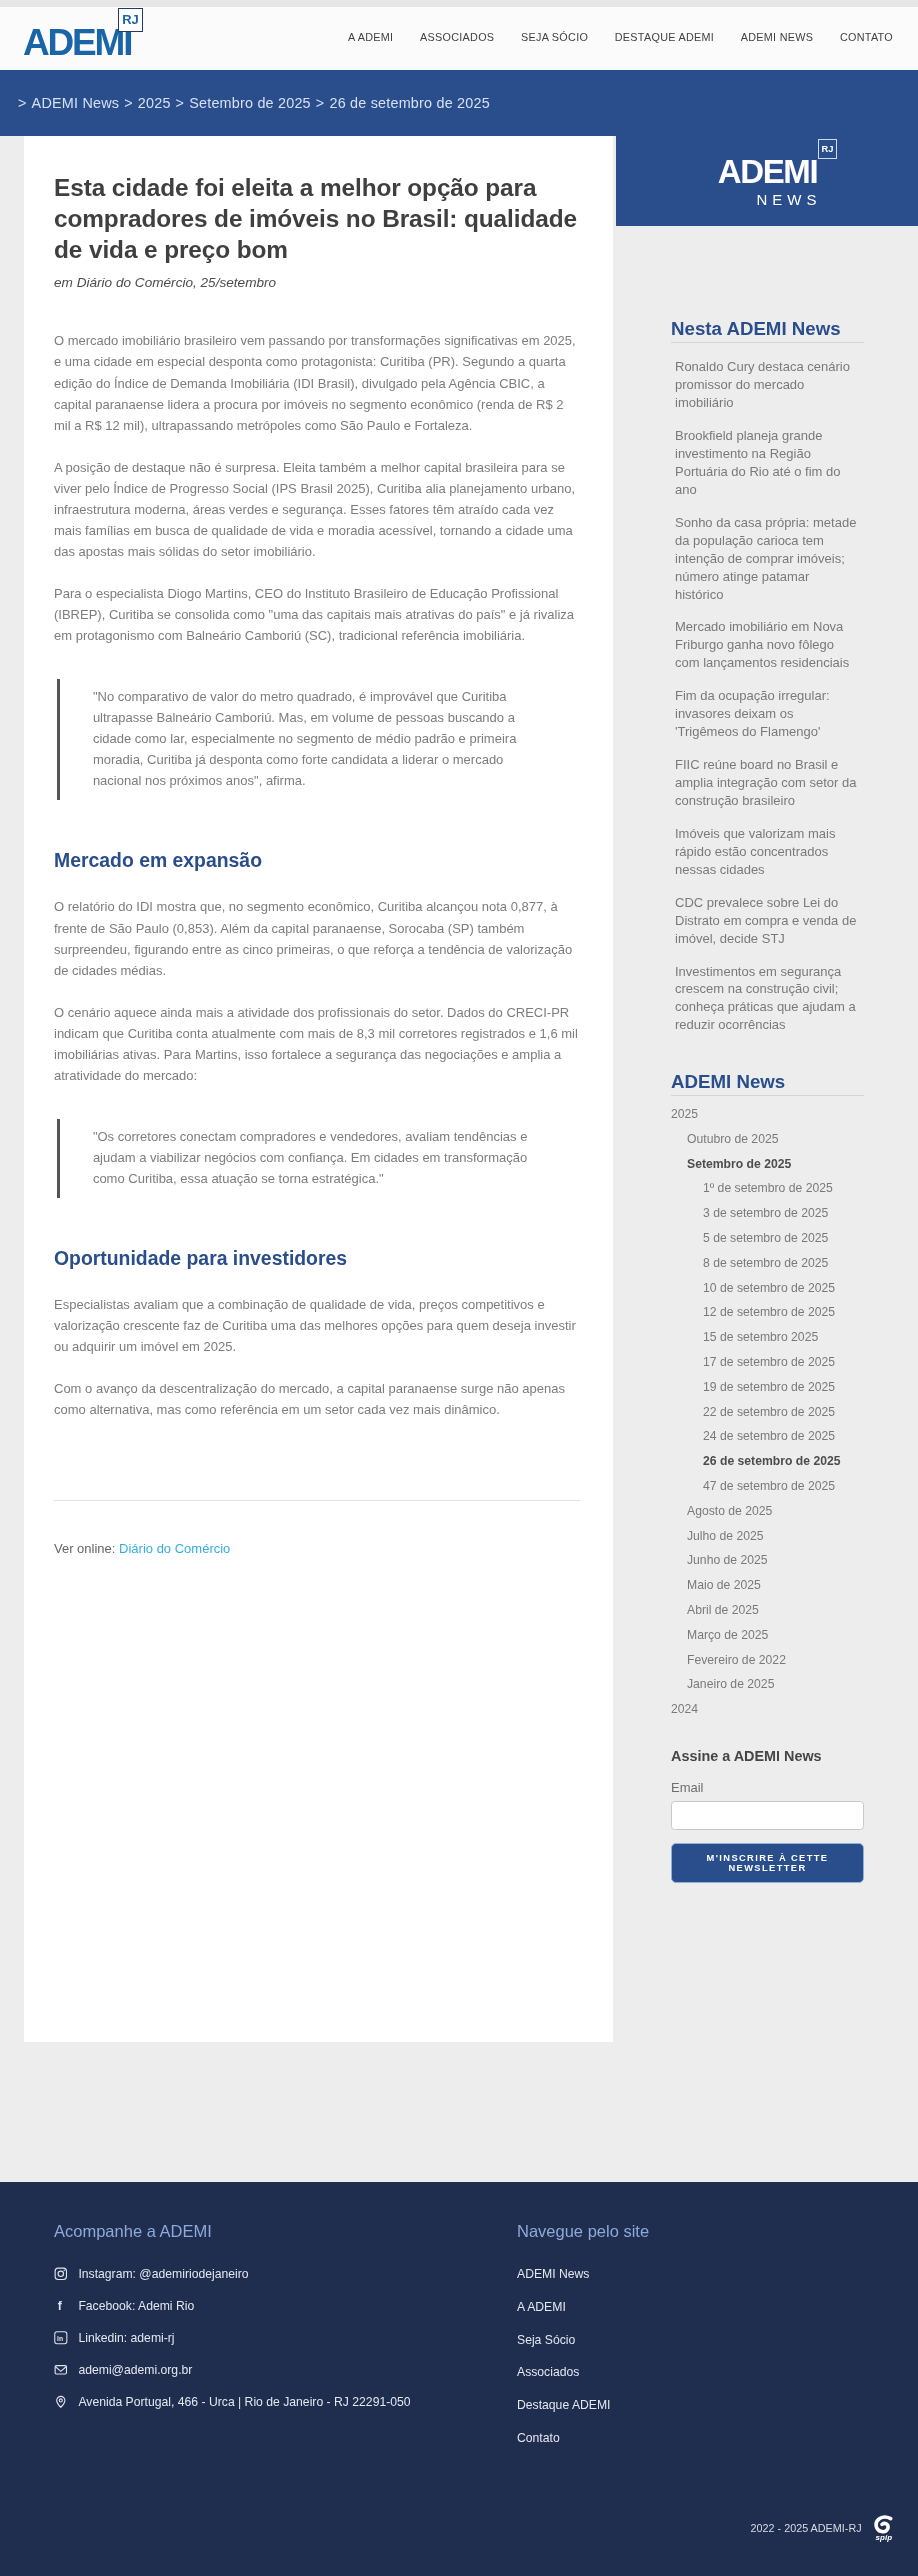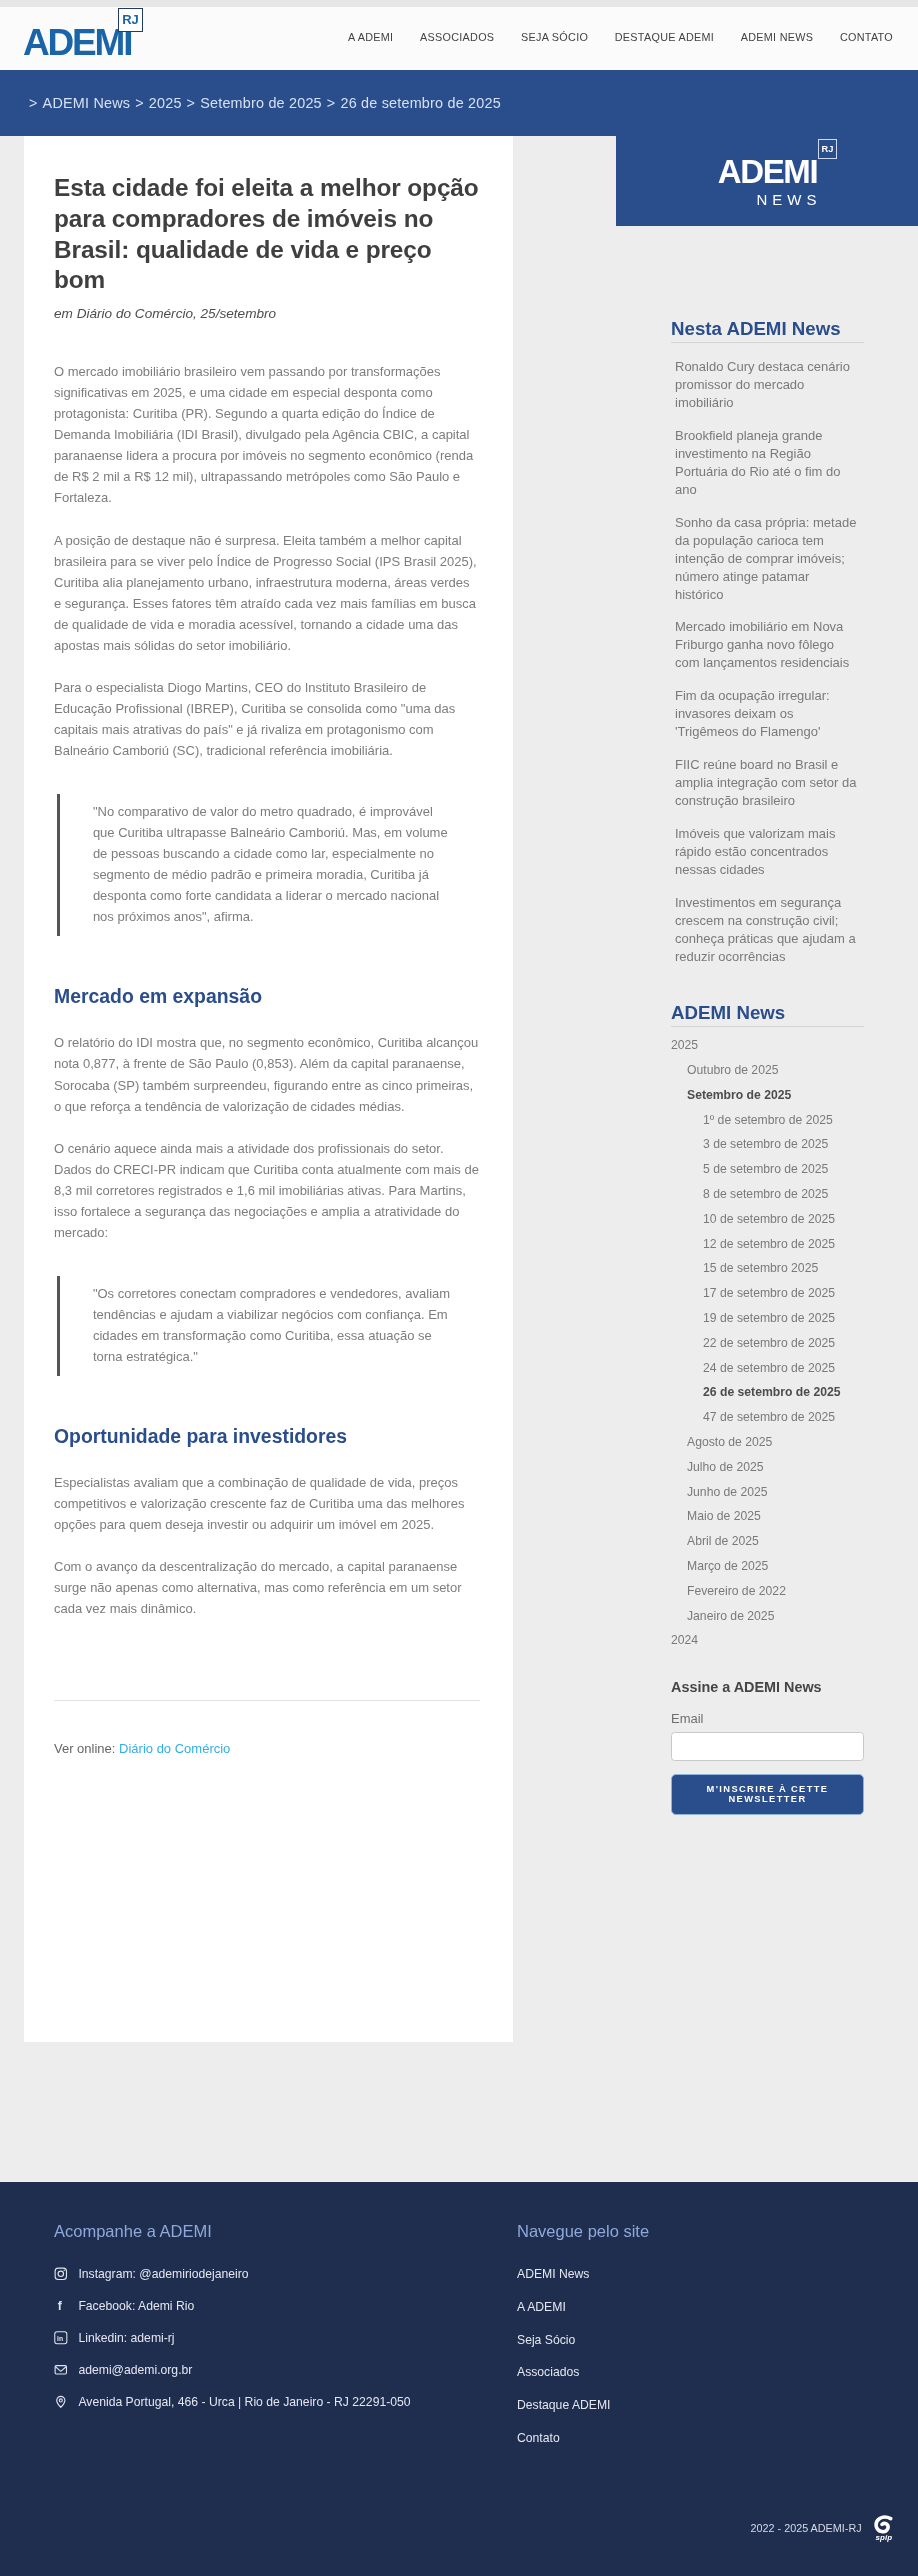--- a/index.html
+++ b/index.html
@@ -20,27 +20,27 @@
   .top-gap{height:7.2px;background:#e6e6e6;}
   header{height:63px;background:#fbfbfb;display:flex;align-items:center;justify-content:space-between;padding:0 26px 0 23px;position:relative;}
   .logo{position:relative;display:inline-block;margin-top:7.2px;}
   .logo-text{font-size:37px;font-weight:800;letter-spacing:-2.2px;color:var(--logo-blue);line-height:1;}
   .logo-badge{position:absolute;top:-16px;right:-11.5px;width:24.4px;height:24.4px;border:1.4px solid #223a66;background:#fff;
     display:flex;align-items:center;justify-content:center;font-size:13px;font-weight:800;color:var(--logo-blue);letter-spacing:0;}
   nav{display:flex;gap:26.6px;margin-top:-4.3px;}
   nav a{font-size:10.8px;color:#424242;letter-spacing:0.3px;font-weight:500;}
 
   
-  .crumbbar{height:66px;background:var(--brand);display:flex;align-items:center;padding-left:24px;}
+  .crumbbar{height:66px;background:var(--brand);display:flex;align-items:center;padding-left:13px;}
   .crumbbar .crumbs{font-size:14.4px;font-weight:300;color:#d5e0f2;letter-spacing:0.2px;}
   .crumbs .sep{margin:0 5px;}
 
   
   main{position:relative;min-height:2046px;background:var(--page-bg);}
-  .article-card{margin-left:24px;width:489px;height:1906px;background:#ffffff;padding:37px 33px 0 30px;}
+  .article-card{margin-left:24px;width:589px;height:1906px;background:#ffffff;padding:37px 33px 0 30px;}
   h1{font-size:24.4px;line-height:1.26;color:var(--dark-text);font-weight:700;letter-spacing:-0.1px;margin-bottom:10px;}
   .byline{font-style:italic;font-size:13.6px;color:#4d4d4d;margin-bottom:40px;}
   .article-body p{font-size:13px;line-height:1.62;color:var(--body-text);margin:21px 0;}
   .article-body h2{font-size:19.4px;color:var(--brand);font-weight:700;margin:49px 0 24.4px;}
   .article-body blockquote{border-left:3.6px solid #555;padding:7.2px 29px 8.6px 33px;margin:33px 0 33px 2.9px;
     font-size:13px;line-height:1.62;color:var(--body-text);}
   .article-footer{border-top:0.7px solid #e2e2e2;margin-top:80px;padding-top:40px;font-size:13px;color:#666;}
   .article-footer a{color:var(--link-blue);}
 
   
@@ -147,20 +147,21 @@
       <h3 class="side-heading nesta-heading" data-interactable="false">Nesta ADEMI News</h3>
       <ul class="nesta-list" data-interactable="false">
 
       <li data-interactable="true">Ronaldo Cury destaca cenário promissor do mercado imobiliário</li>
           <li data-interactable="true">Brookfield planeja grande investimento na Região Portuária do Rio até o fim do ano</li>
           <li data-interactable="true">Sonho da casa própria: metade da população carioca tem intenção de comprar imóveis; número atinge patamar histórico</li>
           <li data-interactable="true">Mercado imobiliário em Nova Friburgo ganha novo fôlego com lançamentos residenciais</li>
           <li data-interactable="true">Fim da ocupação irregular: invasores deixam os 'Trigêmeos do Flamengo'</li>
           <li data-interactable="true">FIIC reúne board no Brasil e amplia integração com setor da construção brasileiro</li>
           <li data-interactable="true">Imóveis que valorizam mais rápido estão concentrados nessas cidades</li>
+          <li data-interactable="true">CDC prevalece sobre Lei do Distrato em compra e venda de imóvel, decide STJ</li>
           <li data-interactable="true">Investimentos em segurança crescem na construção civil; conheça práticas que ajudam a reduzir ocorrências</li>
         </ul>
 
       <h3 class="side-heading archive-heading" data-interactable="false">ADEMI News</h3>
       <ul class="archive-list" data-interactable="false">
 
       <li data-interactable="true" class="lvl0">2025</li>
           <li data-interactable="true" class="lvl1">Outubro de 2025</li>
           <li data-interactable="true" class="lvl1 current">Setembro de 2025</li>
           <li data-interactable="true" class="lvl2">1º de setembro de 2025</li>

